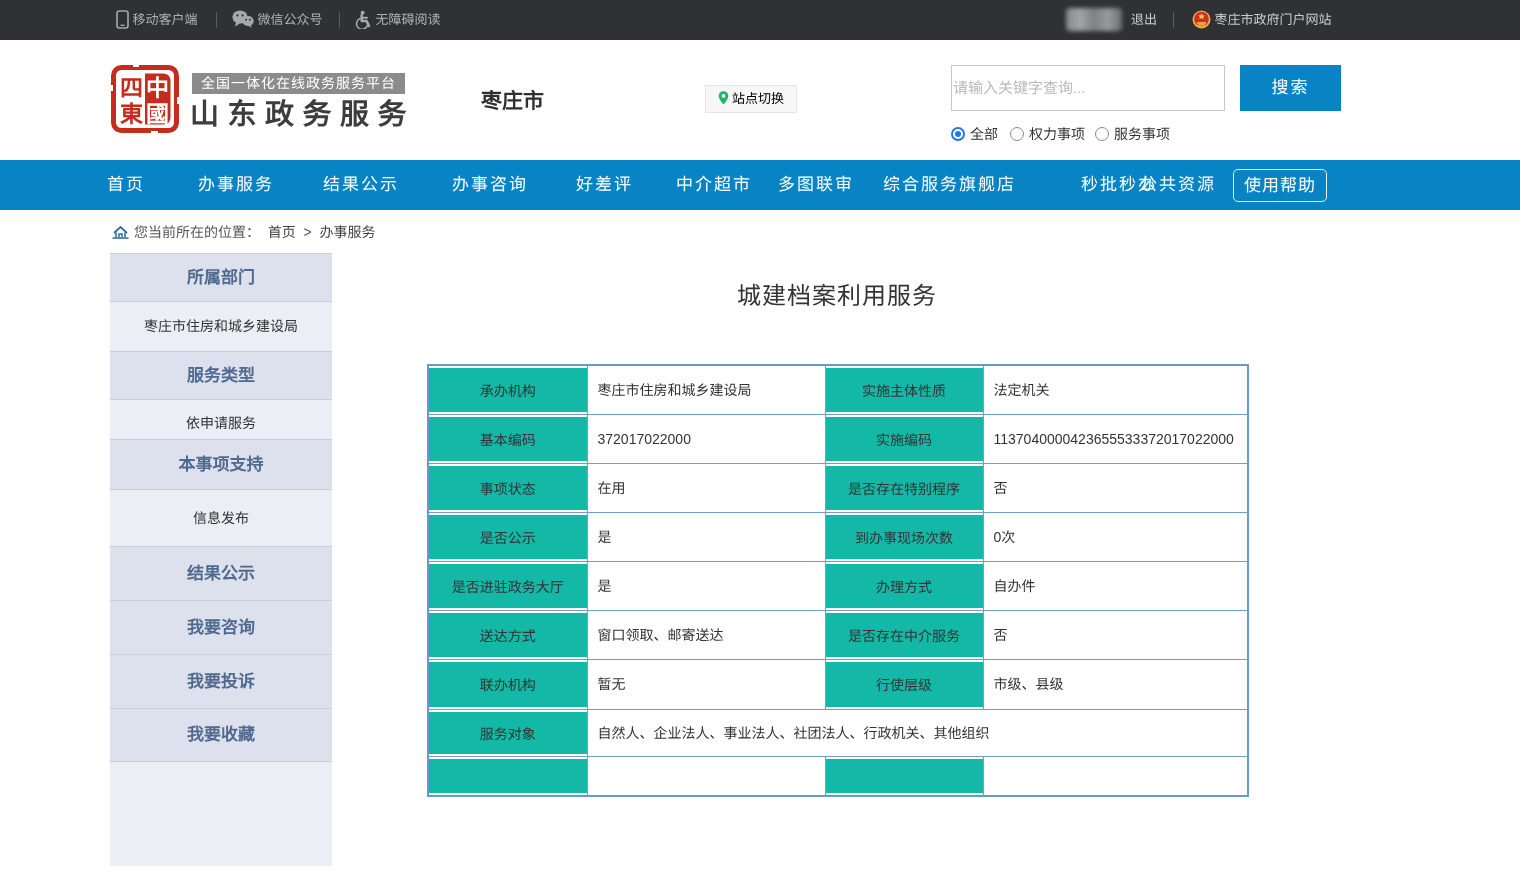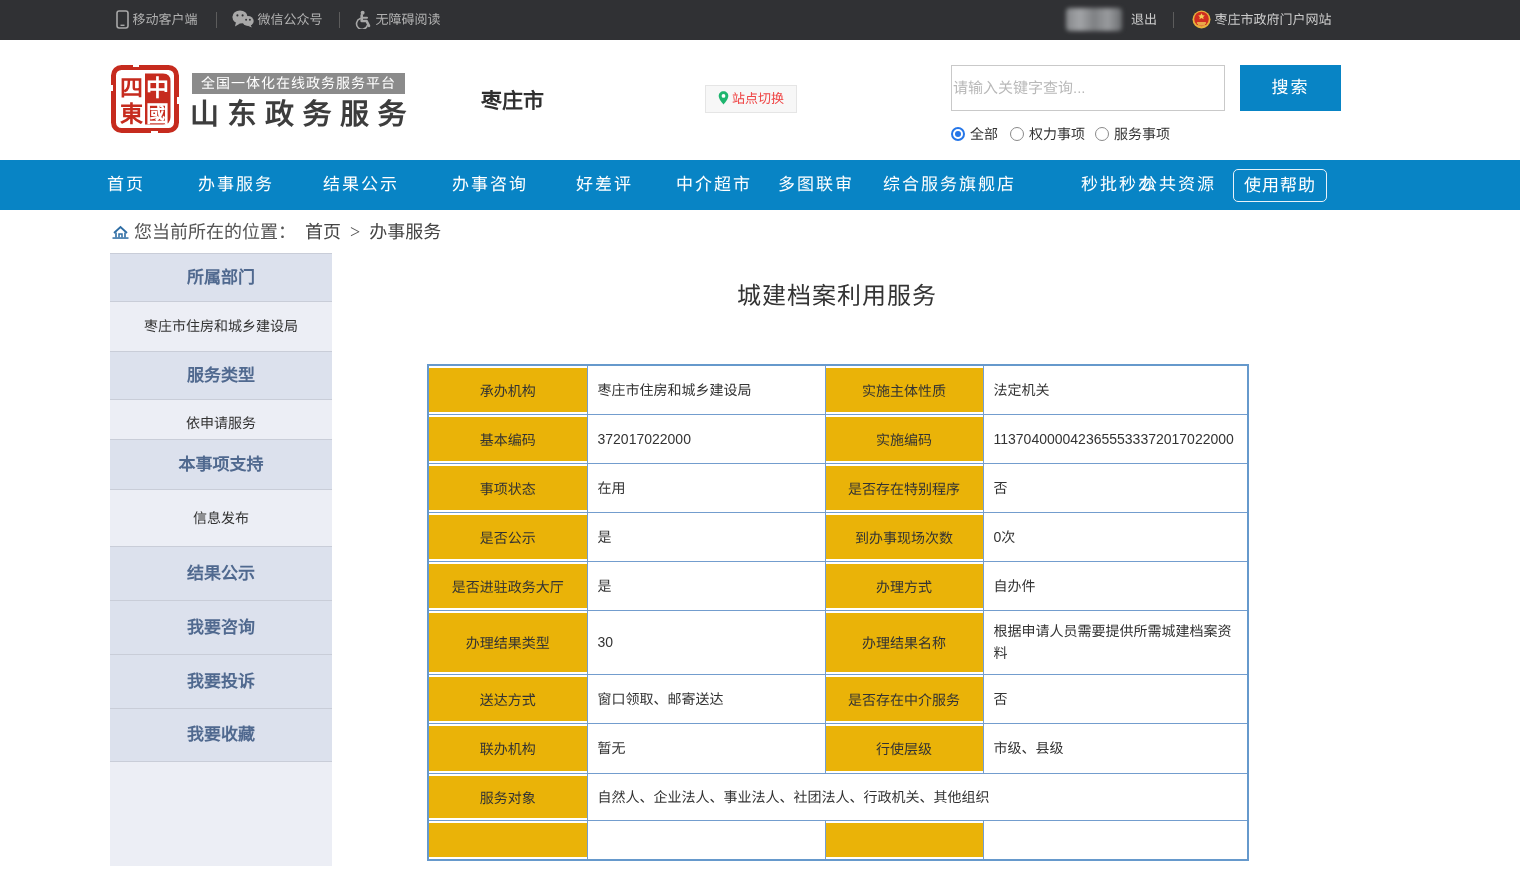--- a/index.html
+++ b/index.html
@@ -17,53 +17,53 @@
   filter:blur(2px); }
 
 
 #header { position:absolute; left:0; top:40px; width:1520px; height:121px; background:#fff; }
 #seal { position:absolute; left:111px; top:25px; }
 #badge { position:absolute; left:192px; top:33px; width:213px; height:21px; background:#8b8b8b; color:#fff;
   font-size:14px; line-height:21px; text-align:center; letter-spacing:1px; }
 #bigname { position:absolute; left:190px; top:50px; font-size:29px; font-weight:bold; color:#3d3d3d; letter-spacing:8.5px; white-space:nowrap; }
 #cityname { position:absolute; left:481px; top:44px; font-size:21px; font-weight:bold; color:#2f2f2f; }
 #sitebtn { position:absolute; left:705px; top:45px; width:92px; height:28px; background:#f7f7f7; border:1px solid #e5e5e5;
-  font-size:13px; color:#ef4444; line-height:26px; text-align:center; }
+  font-size:13px; color:#000000; line-height:26px; text-align:center; }
 #sitebtn svg { vertical-align:middle; margin-top:-3px; margin-right:3px; }
 #searchbox { position:absolute; left:951px; top:25px; width:274px; height:46px; border:1px solid #c9c9c9; background:#fff;
   line-height:44px; padding-left:1px; font-size:15px; color:#b9b9b9; }
 #searchbtn { position:absolute; left:1240px; top:25px; width:101px; height:46px; background:#0884c5; color:#fff;
   font-size:17px; line-height:46px; text-align:center; letter-spacing:2px; }
 .radiorow { position:absolute; top:83px; height:14px; font-size:14px; color:#333; }
 .radio { display:inline-block; width:14px; height:14px; border:1px solid #8a8a8a; border-radius:50%; background:#fff; vertical-align:-2px; margin-right:5px; }
 .radio.sel { border:2px solid #2576e8; position:relative; }
 .radio.sel:after { content:""; position:absolute; left:2px; top:2px; width:6px; height:6px; border-radius:50%; background:#2576e8; }
 
 
 #nav { position:absolute; left:0; top:160px; width:1520px; height:50px; background:#0884c5; }
 #nav .n { position:absolute; top:0; height:50px; line-height:50px; color:#fff; font-size:17px; letter-spacing:2px; white-space:nowrap; }
 #helpbtn { position:absolute; left:1233px; top:9px; width:94px; height:33px; border:1px solid #e8f2f9; border-radius:5px;
   color:#fff; font-size:17px; line-height:31px; text-align:center; letter-spacing:1px; }
 
 
-#crumb { position:absolute; left:112px; top:211px; height:42px; line-height:42px; font-size:18px; color:#555;font-family:Liberation Serif, serif; }
+#crumb { position:absolute; left:112px; top:211px; height:42px; line-height:42px; font-size:14px; color:#555; }
 #crumb svg { vertical-align:middle; margin-top:-3px; margin-right:5px; }
 
 
 #side { position:absolute; left:110px; top:253px; width:222px; height:620px; border-top:1px solid #c9cdd8; }
 #side .hd { background:#dce1ed; color:#50698f; font-size:17px; font-weight:bold; text-align:center; border-bottom:1px solid #c9cdd8; }
 #side .it { background:#eceef5; color:#333; font-size:14px; text-align:center; border-bottom:1px solid #c9cdd8; }
 #side .fill { background:#eceef5; height:104px; }
 
 
 #title { position:absolute; left:427px; top:276px; width:820px; text-align:center; font-size:24px; color:#333; letter-spacing:1px; }
 #tbl { position:absolute; left:427px; top:364px; border-collapse:collapse; table-layout:fixed; width:820px;
   border:2px solid #6699cc; font-size:14px; color:#333; }
 #tbl td { border:1px solid #739dce; }
-#tbl td.l { background:#eab308; text-align:center; box-shadow:inset 0 2px 0 #fff, inset 0 -2px 0 #fff; }
+#tbl td.l { background:#14b8a6; text-align:center; box-shadow:inset 0 2px 0 #fff, inset 0 -2px 0 #fff; }
 #tbl td.v { background:#fff; text-align:left; padding:5px 10px; line-height:22px; }
 </style>
 </head>
 <body>
 
 <div id="topbar">
   <span class="item" style="left:116px;"><svg width="13" height="19" viewBox="0 0 13 19">
         <rect x="1" y="1" width="11" height="17" rx="2.2" fill="none" stroke="#a8a8a8" stroke-width="1.6"></rect>
         <line x1="4.5" y1="15.3" x2="8.5" y2="15.3" stroke="#a8a8a8" stroke-width="1.4"></line>
       </svg> 移动客户端</span>
@@ -193,26 +193,20 @@
         <td class="v">是</td>
         <td class="l">到办事现场次数</td>
         <td class="v">0次</td>
       </tr>
   <tr style="height:49px;">
         <td class="l">是否进驻政务大厅</td>
         <td class="v">是</td>
         <td class="l">办理方式</td>
         <td class="v">自办件</td>
       </tr>
-  <tr style="height:64px;">
-        <td class="l">办理结果类型</td>
-        <td class="v">30</td>
-        <td class="l">办理结果名称</td>
-        <td class="v">根据申请人员需要提供所需城建档案资料</td>
-      </tr>
   <tr style="height:49px;">
         <td class="l">送达方式</td>
         <td class="v">窗口领取、邮寄送达</td>
         <td class="l">是否存在中介服务</td>
         <td class="v">否</td>
       </tr>
   <tr style="height:50px;">
         <td class="l">联办机构</td>
         <td class="v">暂无</td>
         <td class="l">行使层级</td>

